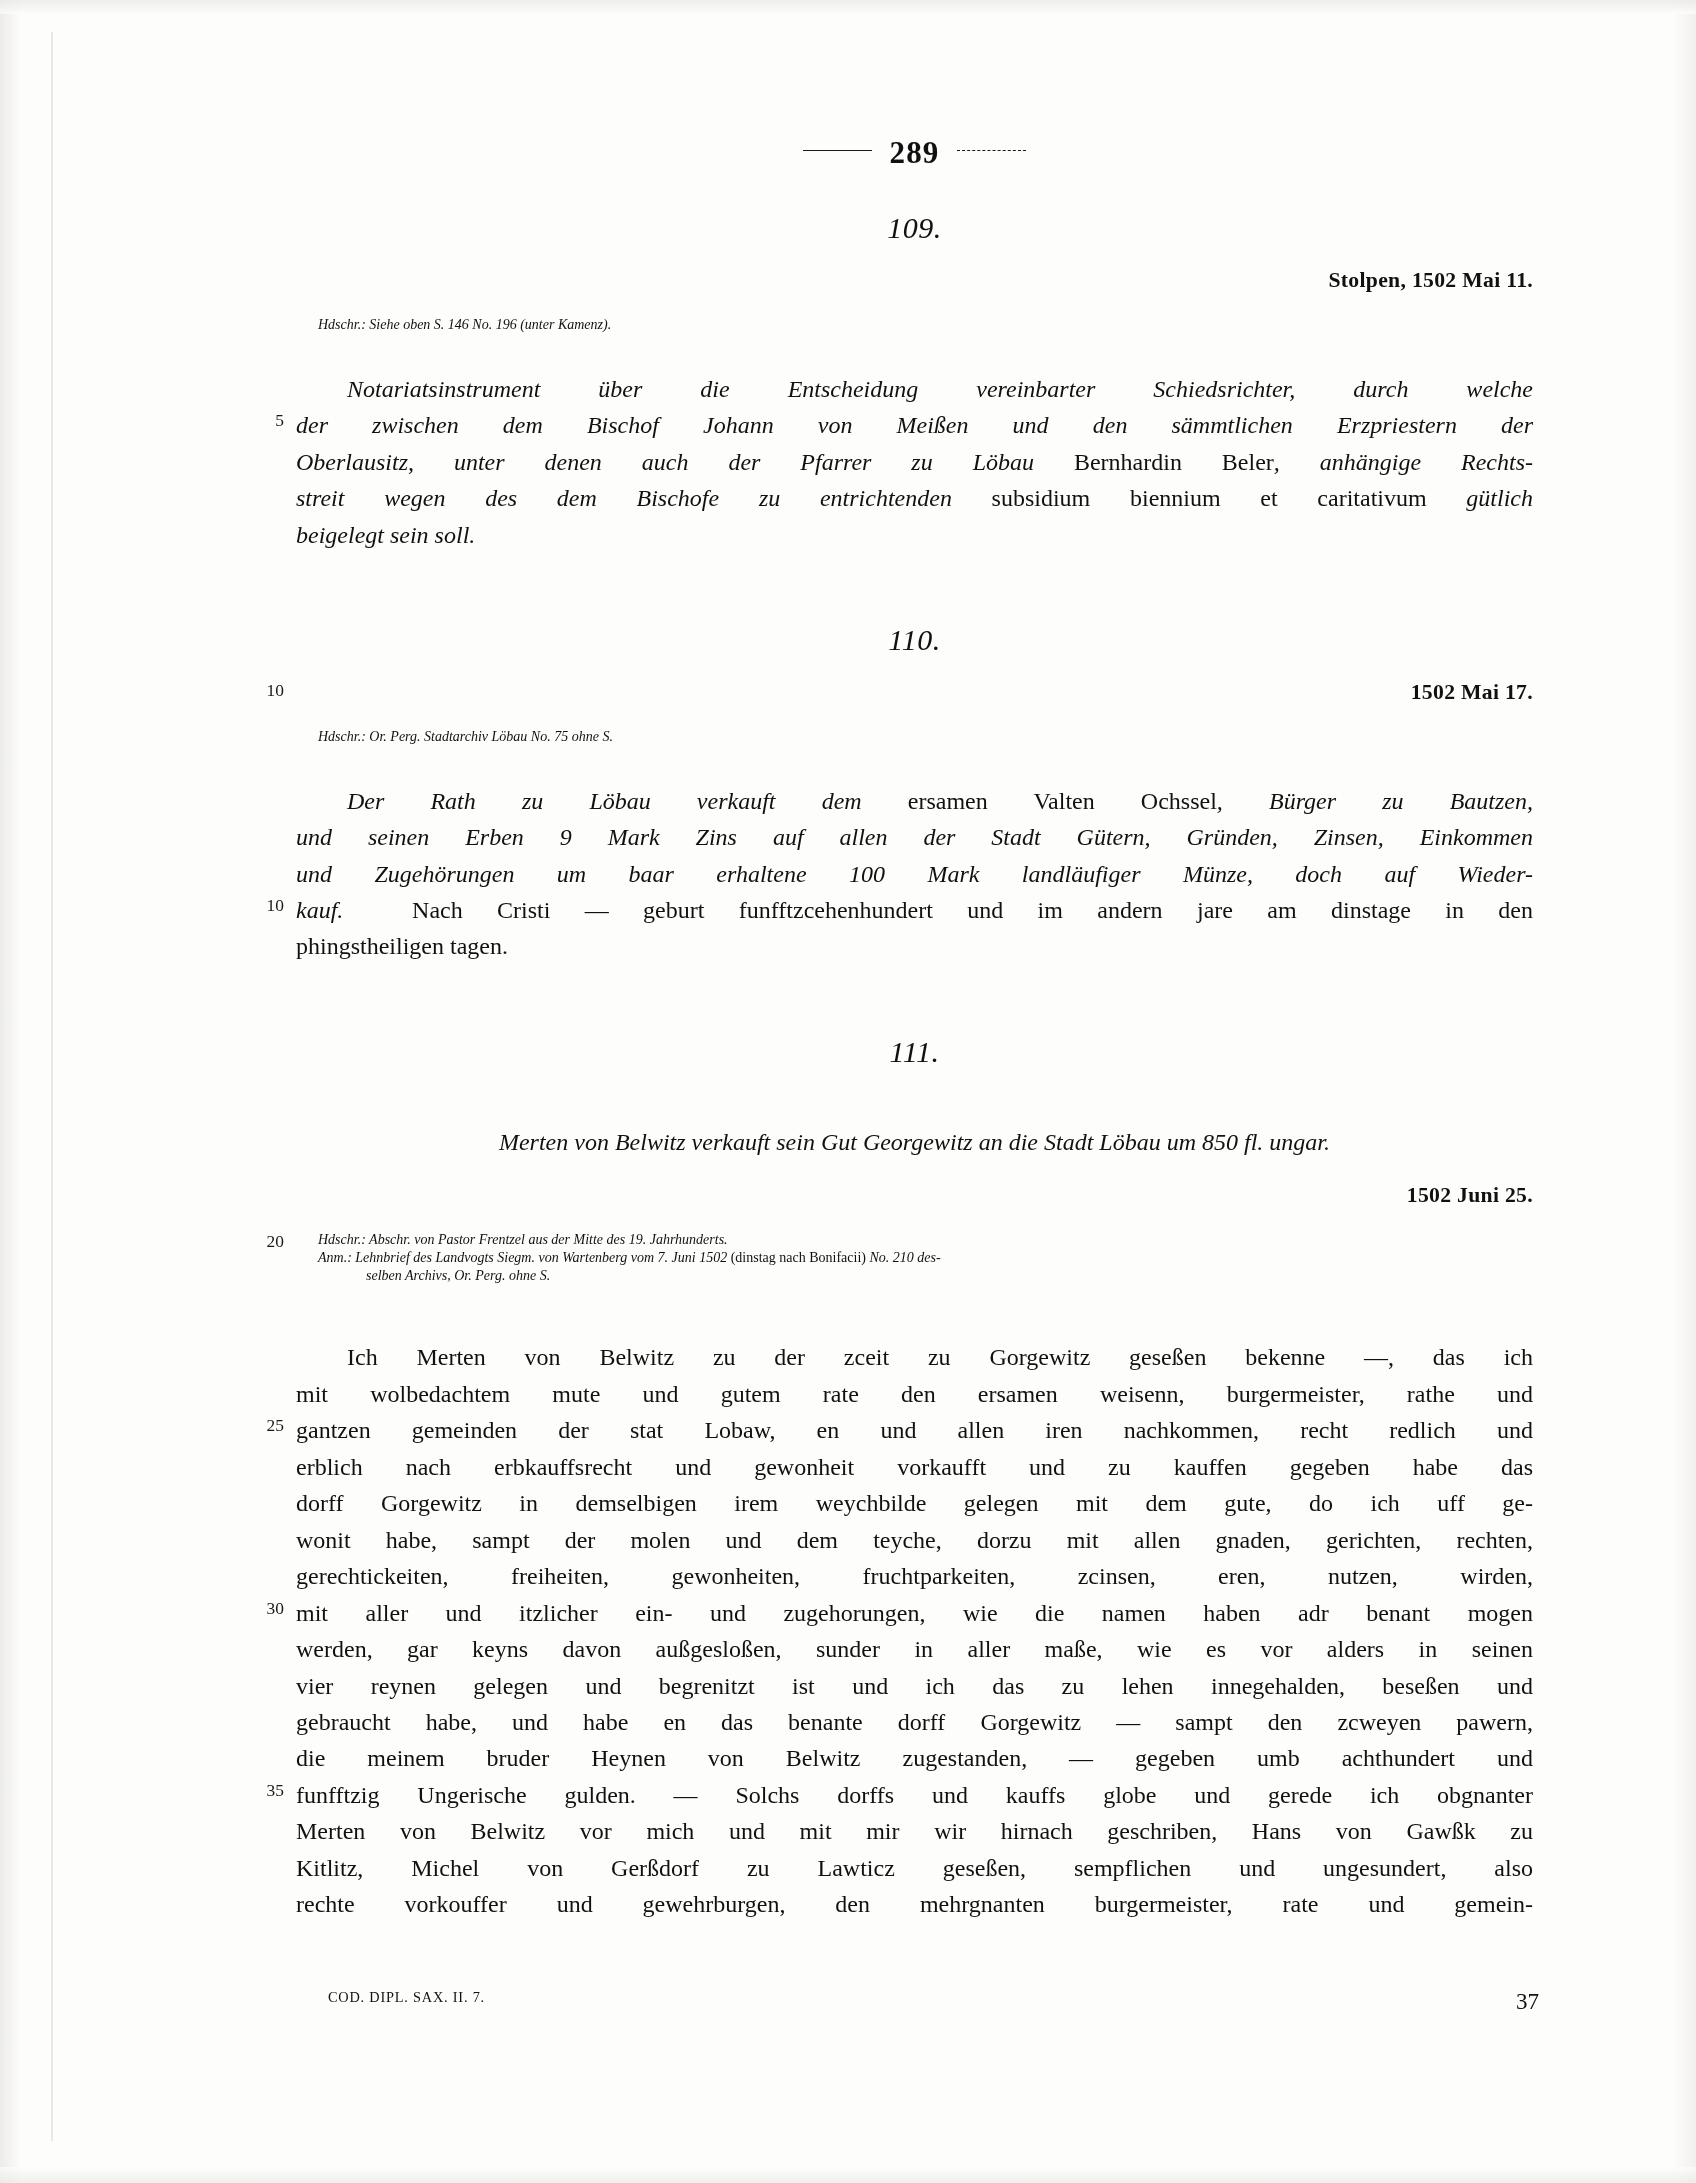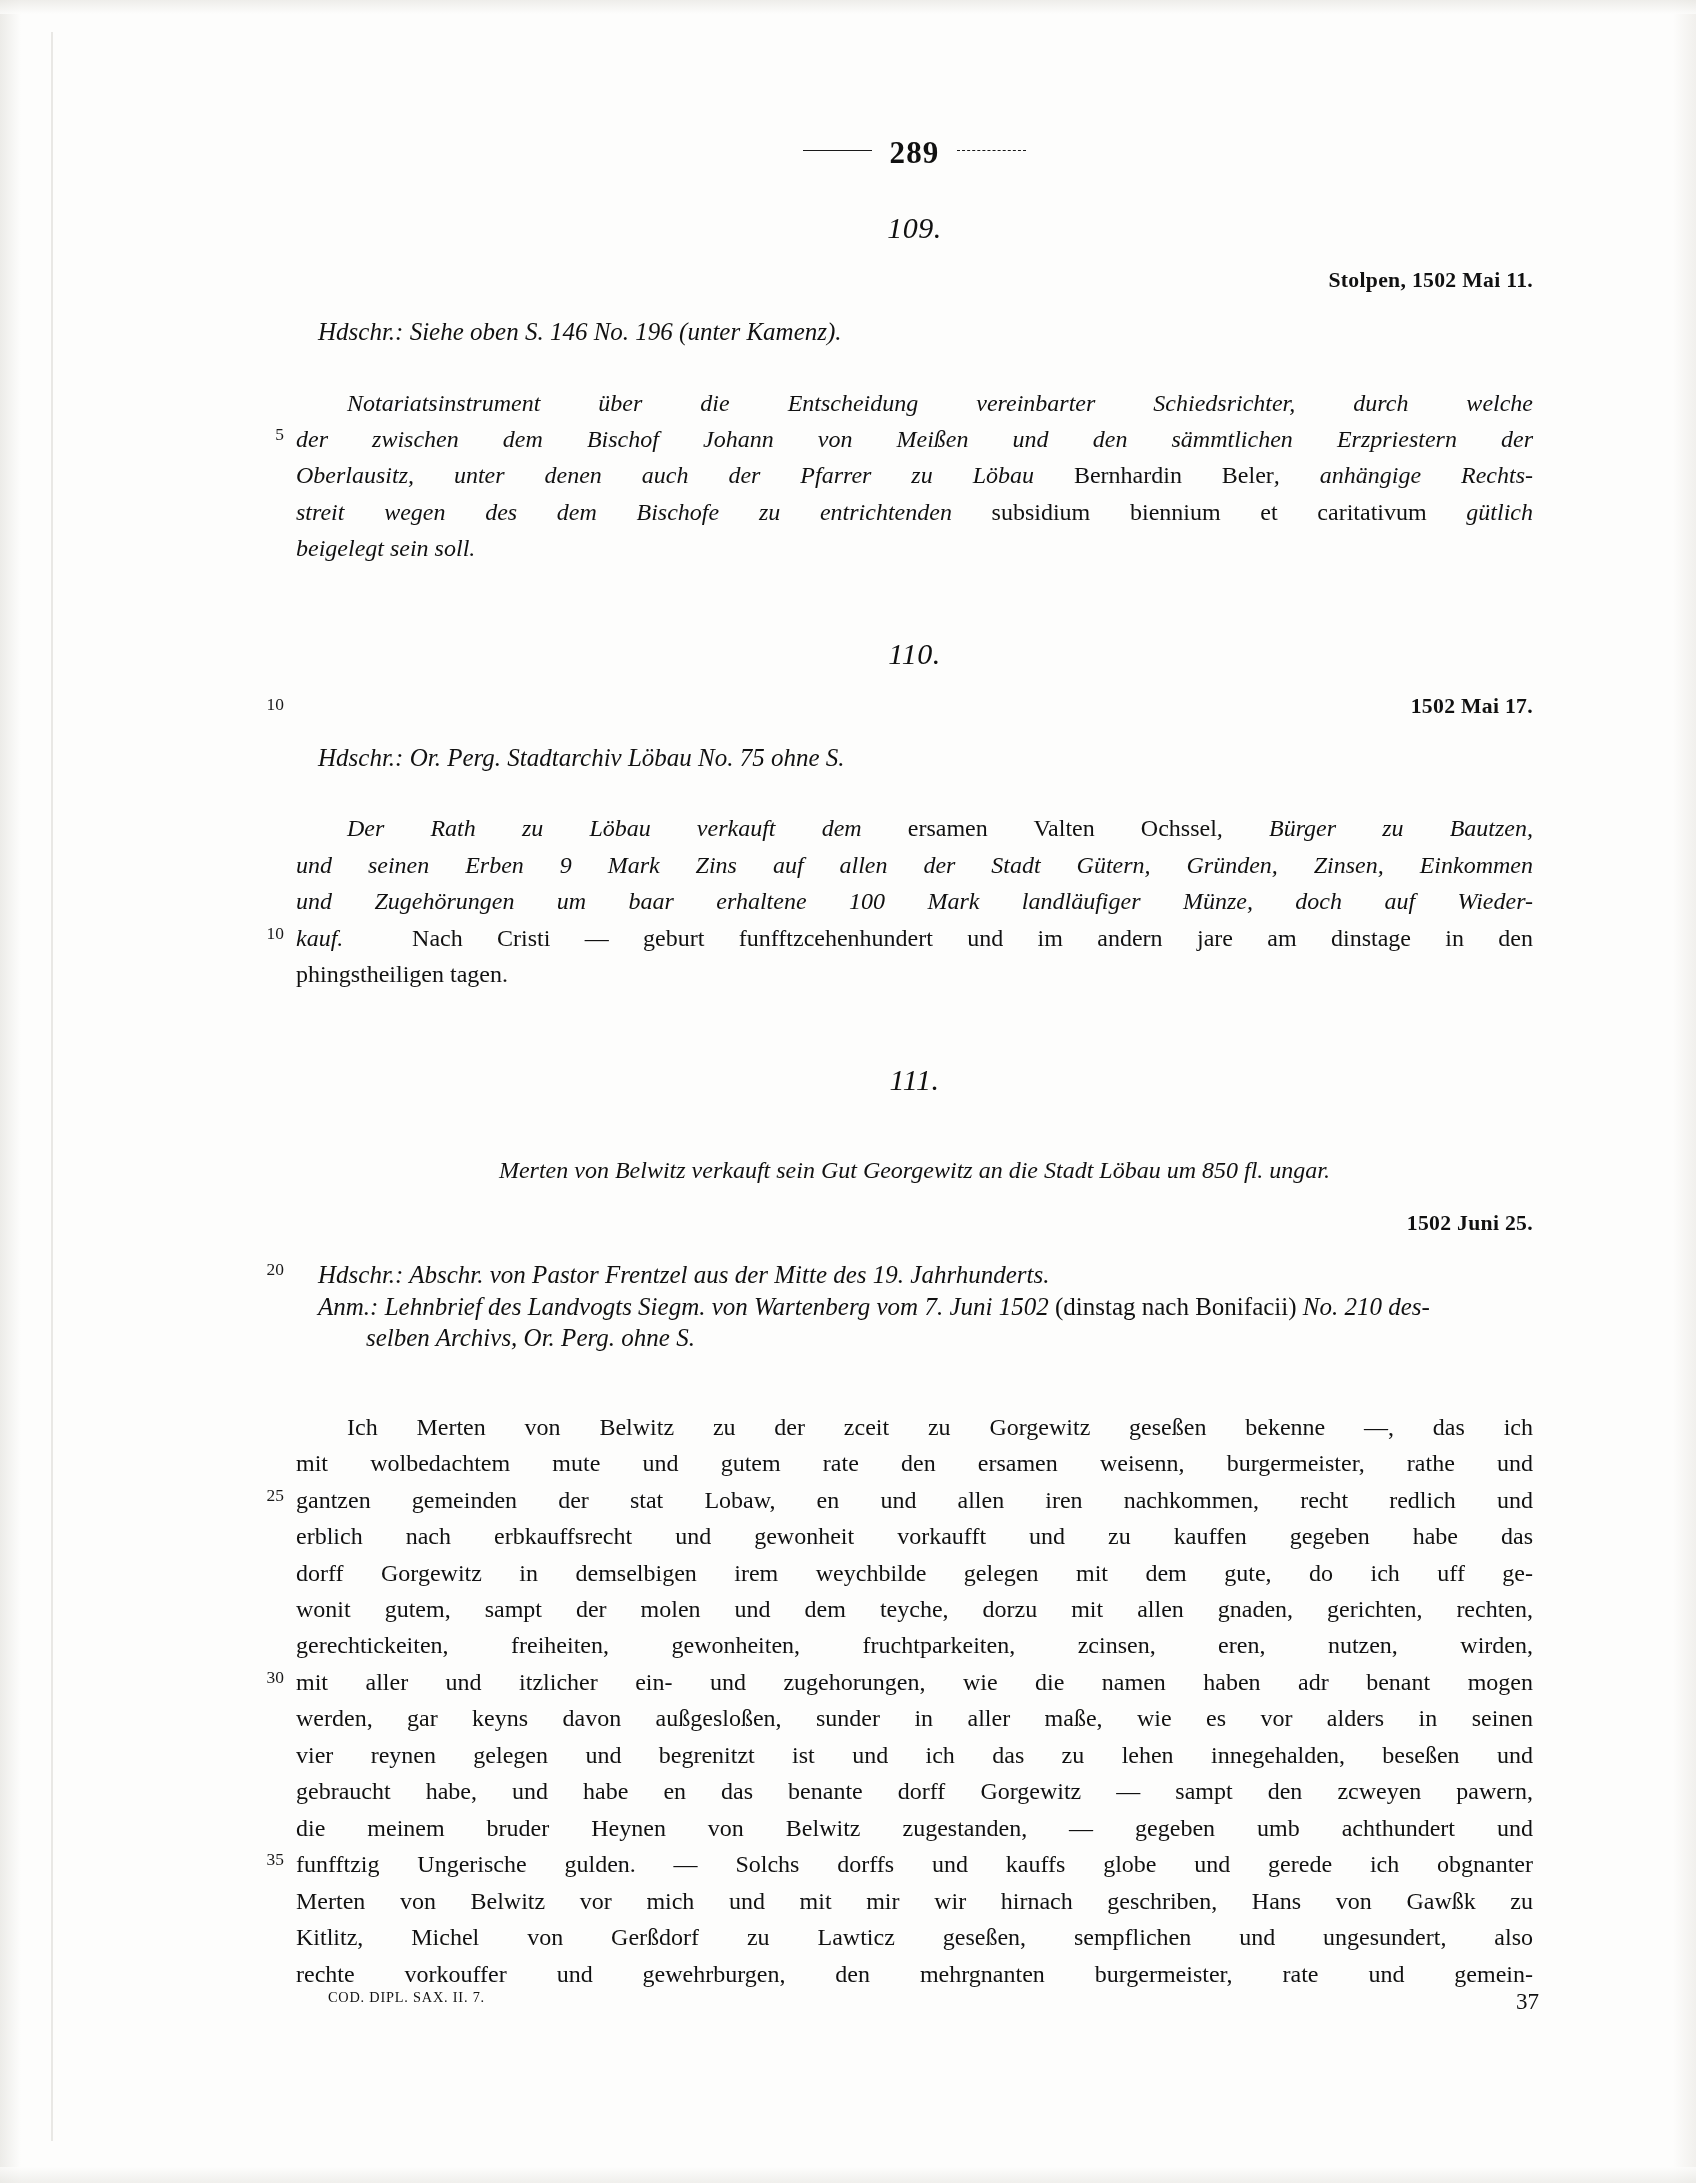--- a/index.html
+++ b/index.html
@@ -106,21 +106,21 @@
   .datum {
     text-align: right;
     font-size: 21.7px;
     font-weight: bold;
     letter-spacing: 0.3px;
   }
 
   
   .note {
     font-style: italic;
-    font-size: 25px;
+    font-size: 14px;
     line-height: 1.26;
   }
   .note.indent-hang {
     padding-left: 48px;
     text-indent: -48px;
   }
   .note .roman { font-style: normal; }
 
   
   .regest {
@@ -336,21 +336,21 @@
           <span class="lineno">25</span>
           <span class="just">gantzen gemeinden der stat Lobaw, en und allen iren nachkommen, recht redlich und</span>
         </div>
         <div class="row lined">
           <span class="just">erblich nach erbkauffsrecht und gewonheit vorkaufft und zu kauffen gegeben habe das</span>
         </div>
         <div class="row lined">
           <span class="just">dorff Gorgewitz in demselbigen irem weychbilde gelegen mit dem gute, do ich uff ge-</span>
         </div>
         <div class="row lined">
-          <span class="just">wonit gutem, sampt der molen und dem teyche, dorzu mit allen gnaden, gerichten, rechten,</span>
+          <span class="just">wonit habe, sampt der molen und dem teyche, dorzu mit allen gnaden, gerichten, rechten,</span>
         </div>
         <div class="row lined">
           <span class="just">gerechtickeiten, freiheiten, gewonheiten, fruchtparkeiten, zcinsen, eren, nutzen, wirden,</span>
         </div>
         <div class="row lined">
           <span class="lineno">30</span>
           <span class="just">mit aller und itzlicher ein- und zugehorungen, wie die namen haben adr benant mogen</span>
         </div>
         <div class="row lined">
           <span class="just">werden, gar keyns davon außgesloßen, sunder in aller maße, wie es vor alders in seinen</span>

